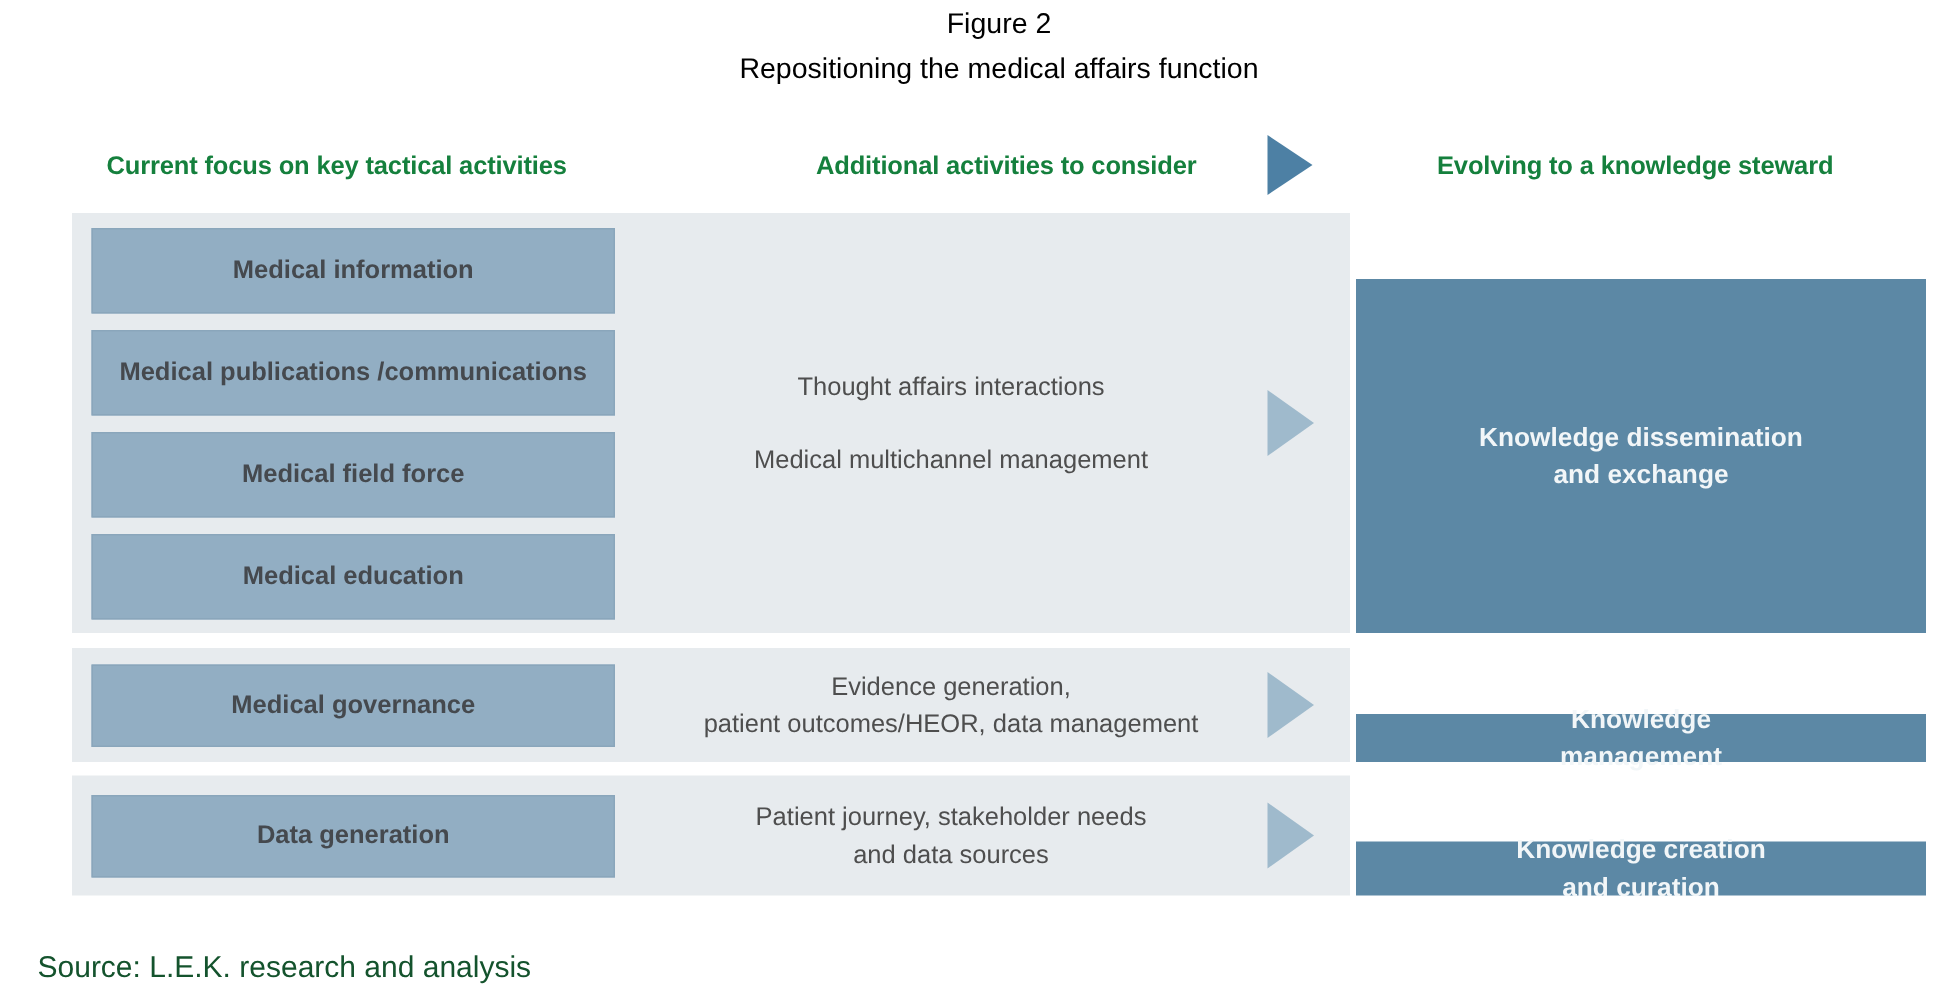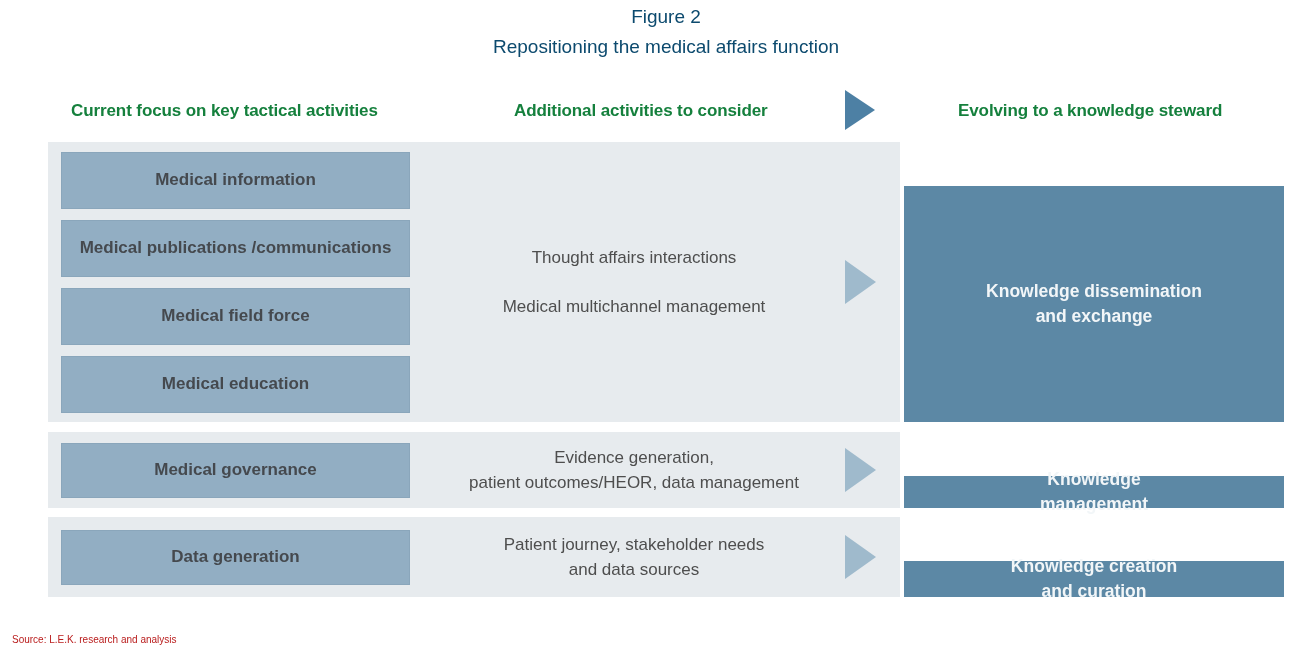--- a/index.html
+++ b/index.html
@@ -14,35 +14,35 @@
     height: 664px;
     background: #ffffff;
     overflow: hidden;
   }
   .title-block {
     position: absolute;
     left: 48px;
     top: 2px;
     width: 1236px;
     text-align: center;
-    color: #0c4a6e;
+    color: #000000;
     font-size: 19px;
     line-height: 30px;
   }
   .col-header {
     position: absolute;
     top: 101px;
     font-size: 17px;
     font-weight: bold;
     color: #15803d;
     letter-spacing: -0.1px;
     white-space: nowrap;
   }
   .hdr-left  { left: 71px;  }
-  .hdr-mid   { left: 514px; }
+  .hdr-mid   { left: 544px; }
   .hdr-right { left: 958px; }
   .hdr-arrow {
     position: absolute;
     left: 845px;
     top: 90px;
     width: 0; height: 0;
     border-left: 30px solid #4d80a4;
     border-top: 20px solid transparent;
     border-bottom: 20px solid transparent;
   }
@@ -119,24 +119,24 @@
     justify-content: center;
     align-items: center;
     text-align: center;
     font-weight: bold;
     font-size: 17.5px;
     line-height: 25px;
     margin-top: 44px;
   }
   .source-note {
     position: absolute;
-    left: 12px;
+    left: 25px;
     top: 634px;
-    font-size: 10px;
-    color: #b91c1c;
+    font-size: 20px;
+    color: #14532d;
   }
 </style>
 </head>
 <body>
 
 <div class="stage">
 
   <div class="title-block">
     <div>Figure 2</div>
     <div>Repositioning the medical affairs function</div>

